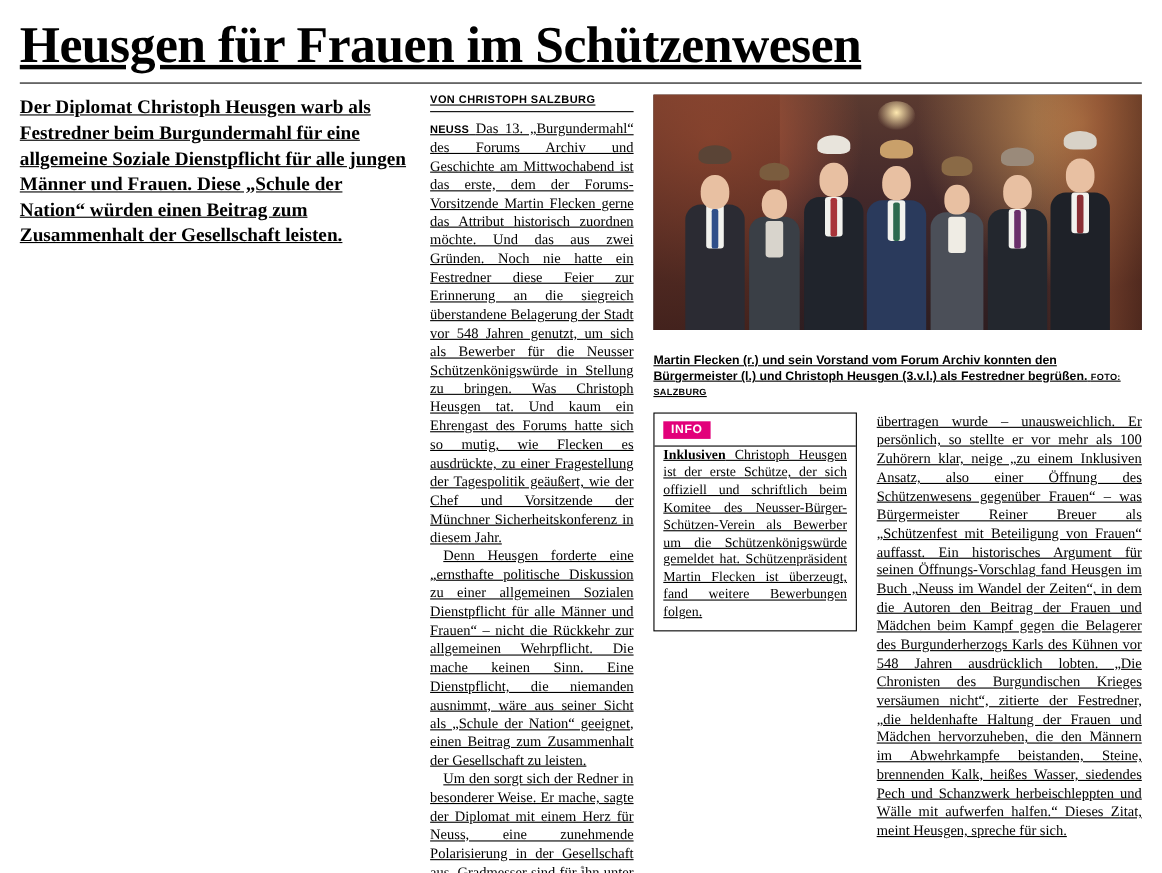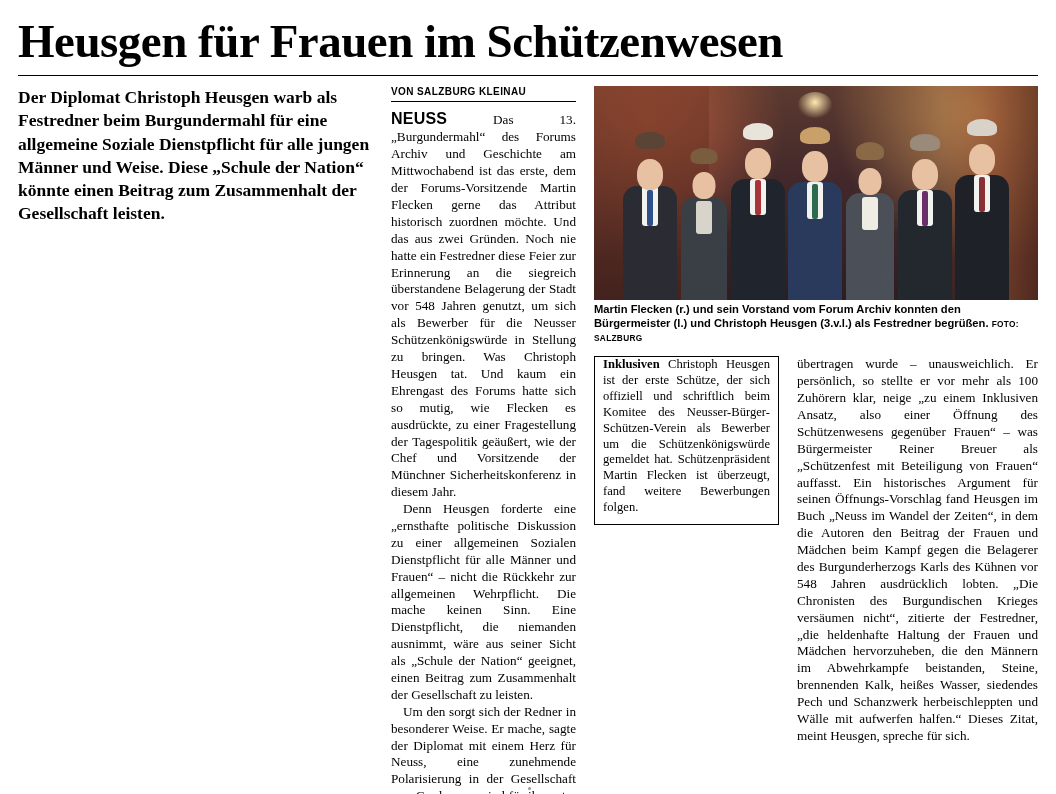--- a/index.html
+++ b/index.html
@@ -13,20 +13,21 @@
     font-family: "Liberation Serif", serif;
     color: #000000;
     overflow: hidden;
   }
   .page {
     position: relative;
     width: 1056px;
     height: 794px;
     box-sizing: border-box;
     padding: 14px 18px 10px 18px;
+    text-decoration: underline;
   }
   
   .headline {
     font-family: "Liberation Serif", serif;
     font-weight: bold;
     font-size: 47px;
     line-height: 1.0;
     letter-spacing: -0.5px;
     margin: 4px 0 10px 0;
     white-space: nowrap;
@@ -79,21 +80,21 @@
     text-align: justify;
     text-indent: 12px;
     hyphens: auto;
   }
   p.body.first {
     text-indent: 0;
   }
   .dateline {
     font-family: "Liberation Sans", sans-serif;
     font-weight: bold;
-    font-size: 16px;
+    font-size: 10px;
     letter-spacing: 0.2px;
     margin-top: 48px;
   }
   
   .photo-wrap {
     width: 100%;
   }
   .photo {
     width: 100%;
     height: 214px;
@@ -190,21 +191,21 @@
     transform: translateX(-50%);
     width: 6px;
     z-index: 4;
     border-radius: 2px;
   }
   .caption {
     font-family: "Liberation Sans", sans-serif;
     font-size: 11.2px;
     font-weight: bold;
     line-height: 1.26;
-    margin-top: 2px;
+    margin-top: 21px;
   }
   .caption .credit {
     font-weight: bold;
     font-size: 8.3px;
     letter-spacing: 0.3px;
   }
   
   .inforow {
     display: flex;
     gap: 18px;
@@ -268,25 +269,25 @@
 <body>
 
 <div class="page">
 
   <h1 class="headline">Heusgen für Frauen im Schützenwesen</h1>
   <hr class="rule">
 
   <div class="body-area">
 
     <div class="col-lead">
-      <p class="lead">Der Diplomat Christoph Heusgen warb als Festredner beim Burgundermahl für eine allgemeine Soziale Dienstpflicht für alle jungen Männer und Weise. Diese „Schule der Nation“ könnte einen Beitrag zum Zusammenhalt der Gesellschaft leisten.</p>
+      <p class="lead">Der Diplomat Christoph Heusgen warb als Festredner beim Burgundermahl für eine allgemeine Soziale Dienstpflicht für alle jungen Männer und Frauen. Diese „Schule der Nation“ würden einen Beitrag zum Zusammenhalt der Gesellschaft leisten.</p>
     </div>
 
     <div class="col2">
-      <div class="byline">VON SALZBURG KLEINAU</div>
+      <div class="byline">VON CHRISTOPH SALZBURG</div>
       <p class="body first"><span class="dateline">NEUSS</span> <span>Das 13. „Burgundermahl“ des Forums Archiv und Geschichte am Mittwochabend ist das erste, dem der Forums-Vorsitzende Martin Flecken gerne das Attribut historisch zuordnen möchte. Und das aus zwei Gründen. Noch nie hatte ein Festredner diese Feier zur Erinnerung an die siegreich überstandene Belagerung der Stadt vor 548 Jahren genutzt, um sich als Bewerber für die Neusser Schützenkönigswürde in Stellung zu bringen. Was Christoph Heusgen tat. Und kaum ein Ehrengast des Forums hatte sich so mutig, wie Flecken es ausdrückte, zu einer Fragestellung der Tagespolitik geäußert, wie der Chef und Vorsitzende der Münchner Sicherheitskonferenz in diesem Jahr.</span></p>
       <p class="body">Denn Heusgen forderte eine „ernsthafte politische Diskussion zu einer allgemeinen Sozialen Dienstpflicht für alle Männer und Frauen“ – nicht die Rückkehr zur allgemeinen Wehrpflicht. Die mache keinen Sinn. Eine Dienstpflicht, die niemanden ausnimmt, wäre aus seiner Sicht als „Schule der Nation“ geeignet, einen Beitrag zum Zusammenhalt der Gesellschaft zu leisten.</p>
       <p class="body">Um den sorgt sich der Redner in besonderer Weise. Er mache, sagte der Diplomat mit einem Herz für Neuss, eine zunehmende Polarisierung in der Gesellschaft aus. Gradmesser sind für ihn unter anderem die Auseinandersetzungen in den neuen Medien und Kommunikationswegen, die immer unversöhnlicher ausgefochten würden. Und das nicht nur wenn es um weltpolitische Fragen wie die Bewältigung des Klimawandels, die Migrationsfrage</p>
     </div>
 
     <div class="col-right">
       <div class="photo-wrap">
         <div class="photo">
           <div class="bg"></div>
           <div class="wallpanel"></div>
@@ -343,20 +344,23 @@
           </div>
         </div>
       </div>
       <div class="caption">
         <span>Martin Flecken (r.) und sein Vorstand vom Forum Archiv konnten den Bürgermeister (l.) und Christoph Heusgen (3.v.l.) als Festredner begrüßen.</span>
         <span class="credit">FOTO: SALZBURG</span>
       </div>
 
       <div class="inforow">
         <div class="infobox">
+          <div class="tagline">
+            <span class="tag">INFO</span>
+          </div>
           <p><span class="kicker">Inklusiven</span><span> Christoph Heusgen ist der erste Schütze, der sich offiziell und schriftlich beim Komitee des Neusser-Bürger-Schützen-Verein als Bewerber um die Schützenkönigswürde gemeldet hat. Schützenpräsident Martin Flecken ist überzeugt, fand weitere Bewerbungen folgen.</span></p>
         </div>
         <div class="subcol">
           <p class="body first">übertragen wurde – unausweichlich. Er persönlich, so stellte er vor mehr als 100 Zuhörern klar, neige „zu einem Inklusiven Ansatz, also einer Öffnung des Schützenwesens gegenüber Frauen“ – was Bürgermeister Reiner Breuer als „Schützenfest mit Beteiligung von Frauen“ auffasst. Ein historisches Argument für seinen Öffnungs-Vorschlag fand Heusgen im Buch „Neuss im Wandel der Zeiten“, in dem die Autoren den Beitrag der Frauen und Mädchen beim Kampf gegen die Belagerer des Burgunderherzogs Karls des Kühnen vor 548 Jahren ausdrücklich lobten. „Die Chronisten des Burgundischen Krieges versäumen nicht“, zitierte der Festredner, „die heldenhafte Haltung der Frauen und Mädchen hervorzuheben, die den Männern im Abwehrkampfe beistanden, Steine, brennenden Kalk, heißes Wasser, siedendes Pech und Schanzwerk herbeischleppten und Wälle mit aufwerfen halfen.“ Dieses Zitat, meint Heusgen, spreche für sich.</p>
         </div>
       </div>
     </div>
   </div>
 
   <div class="footer-dot"></div>

